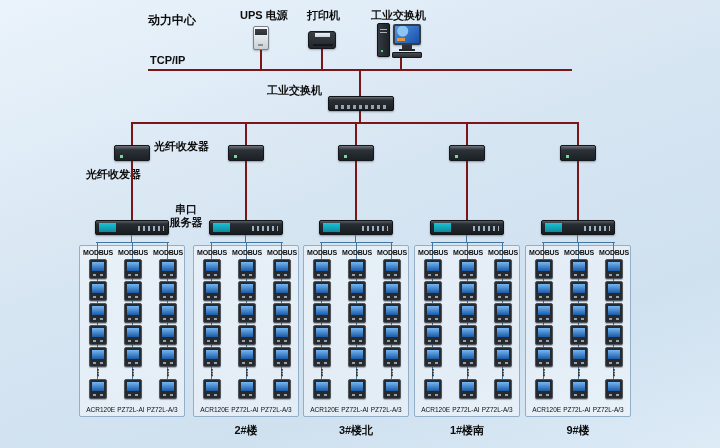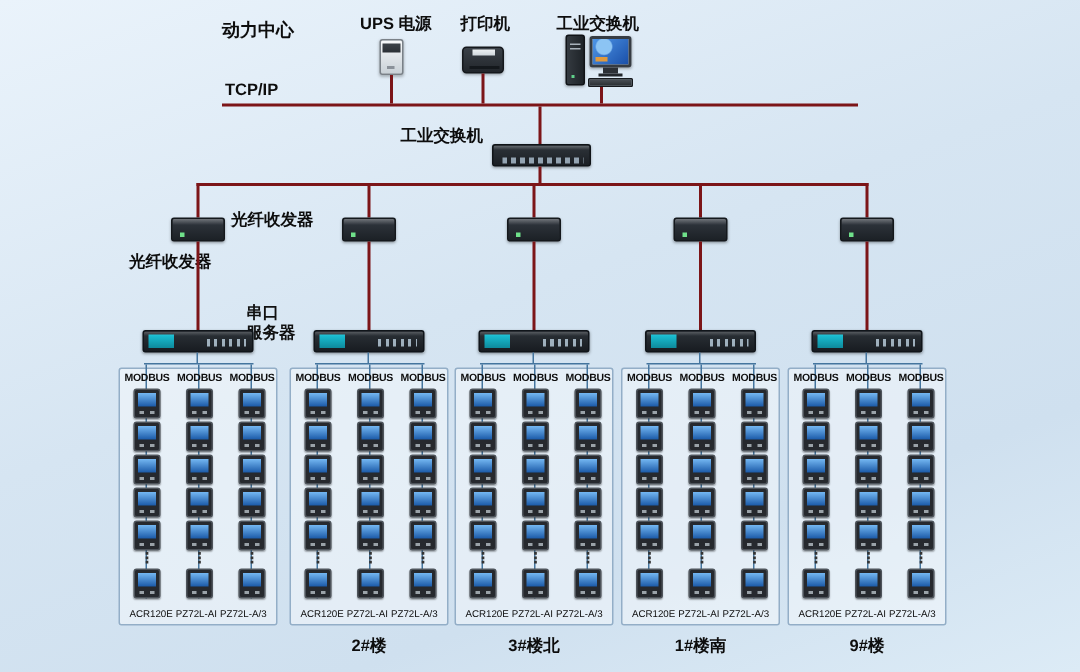--- a/index.html
+++ b/index.html
@@ -76,21 +76,21 @@
   .meter { width: 18px; height: 20px; border: 1px solid #4e545b; border-radius: 2px;
     background-color: #26292e;
     background-image: linear-gradient(#74b7f2,#1b5aa8), linear-gradient(#9aa2a8,#9aa2a8), linear-gradient(#9aa2a8,#9aa2a8);
     background-size: 12px 9px, 3px 2px, 3px 2px;
     background-position: 2px 2px, 3px 14px, 10px 14px;
     background-repeat: no-repeat; box-shadow: 0 1px 1px rgba(0,0,0,.3); }
   .dots { font-size: 10px; line-height: 8px; height: 8px; color: #333; font-weight: bold; }
   .models { position: absolute; left: 0; bottom: 3px; width: 100%; display: flex; justify-content: center; gap: 2px;
     font-size: 6.5px; white-space: nowrap; color: #0d0d0d; }
   .building { position: absolute; left: 0; top: 301px; width: 112px; text-align: center; font-size: 11px; font-weight: bold; color: #0d0d0d; }
-  .srv-lbl { position: absolute; left: 164px; top: 203px; width: 44px; font-weight: bold; font-size: 11px; line-height: 13px; }
+  .srv-lbl { position: absolute; left: 164px; top: 203px; width: 44px; text-align: center; font-weight: bold; font-size: 11px; line-height: 13px; }
 </style>
 </head>
 <body>
 
 <div class="canvas">
 
   <div class="lbl" style="left:148px;top:12px;font-size:12px">动力中心</div>
   <div class="lbl" style="left:240px;top:8px">UPS 电源</div>
   <div class="lbl" style="left:307px;top:8px">打印机</div>
   <div class="lbl" style="left:371px;top:8px">工业交换机</div>

